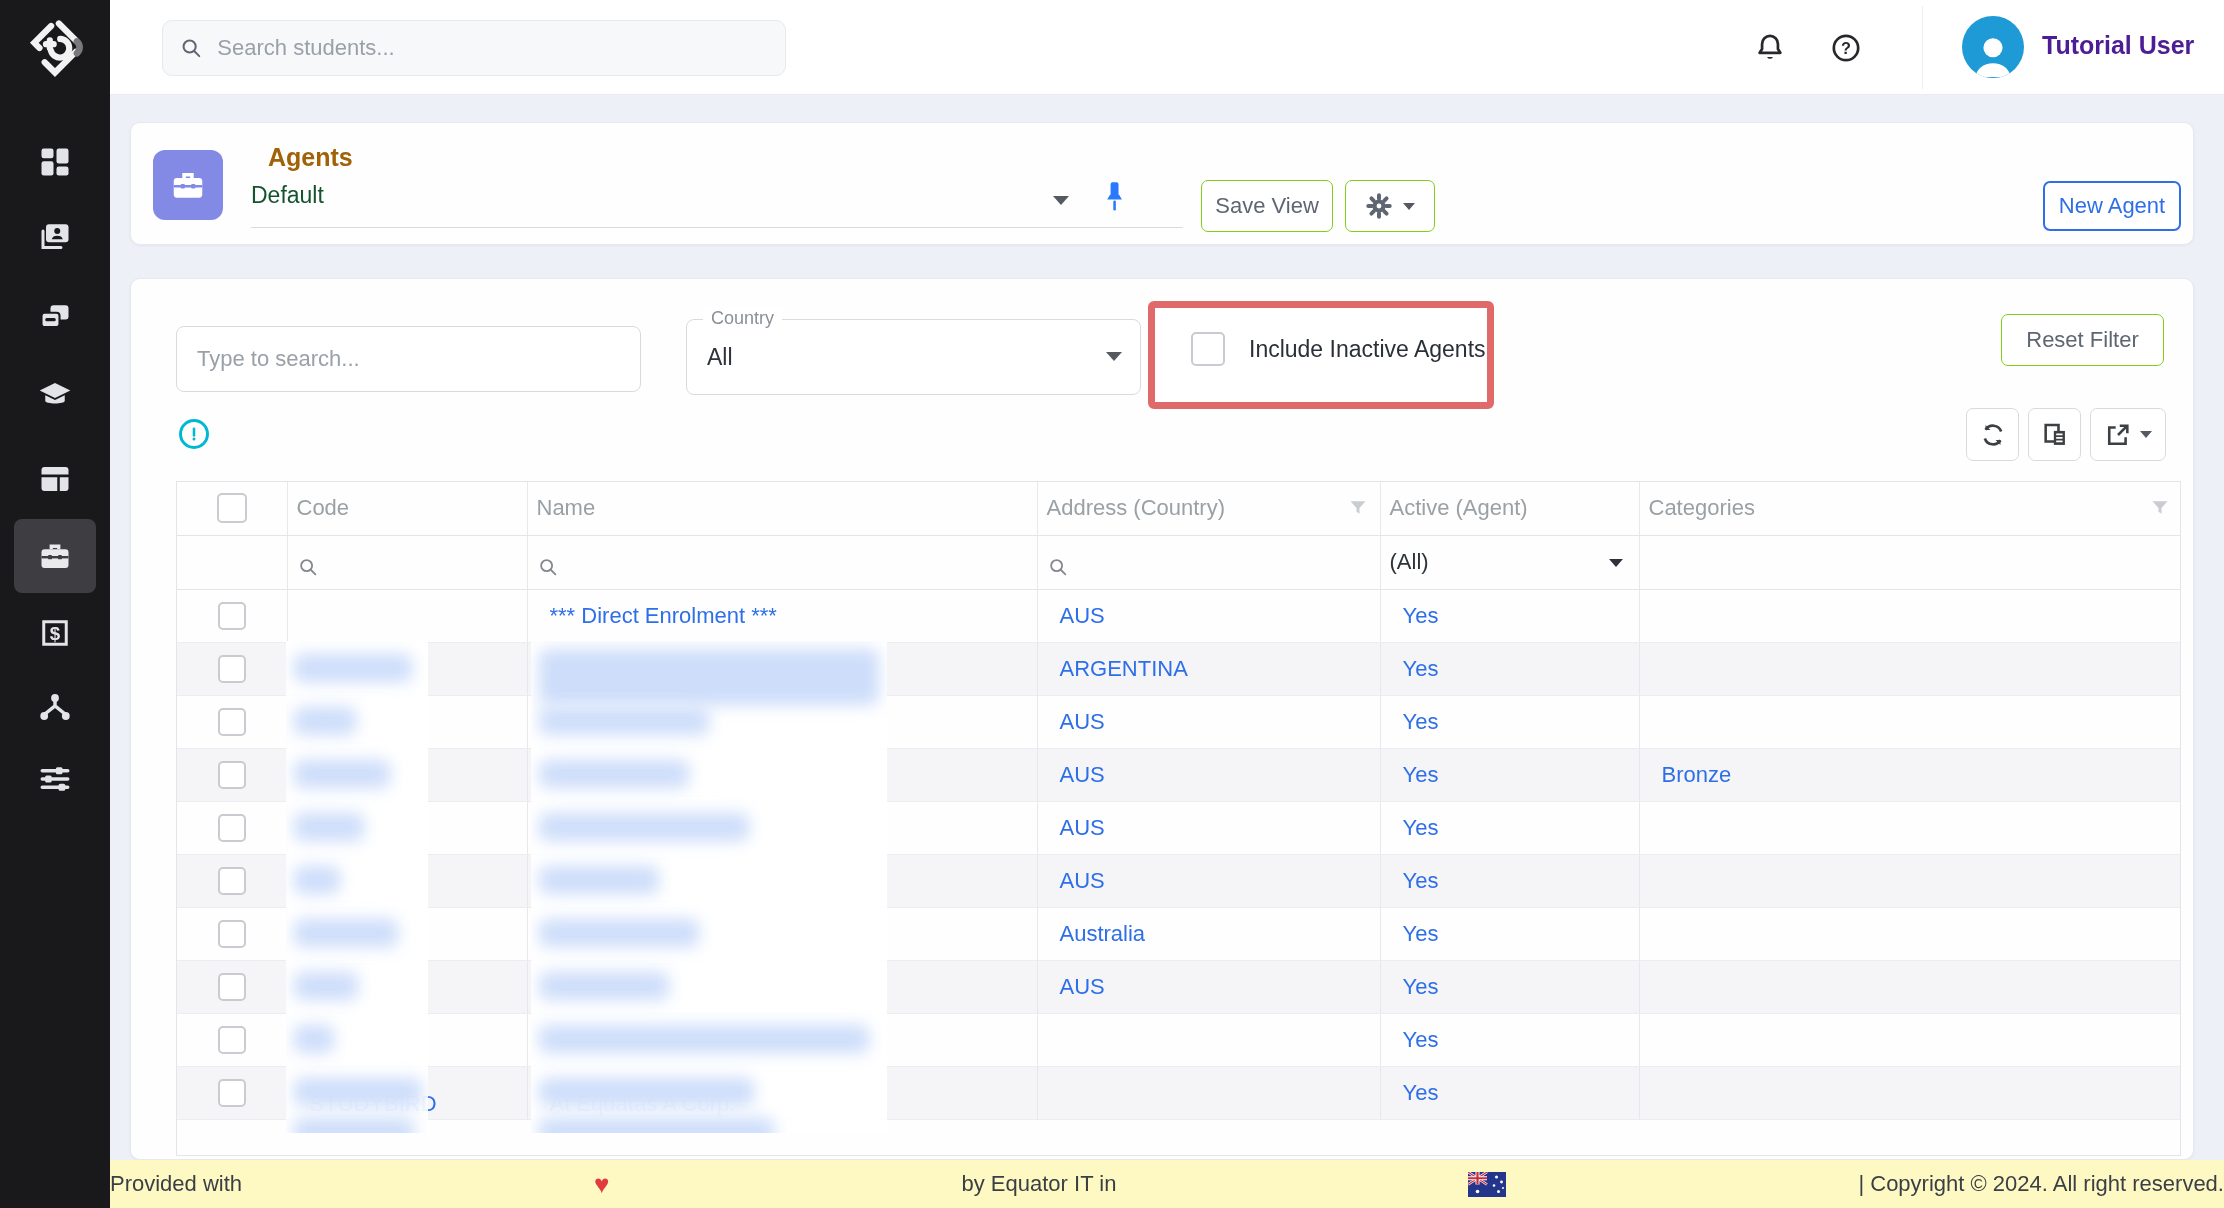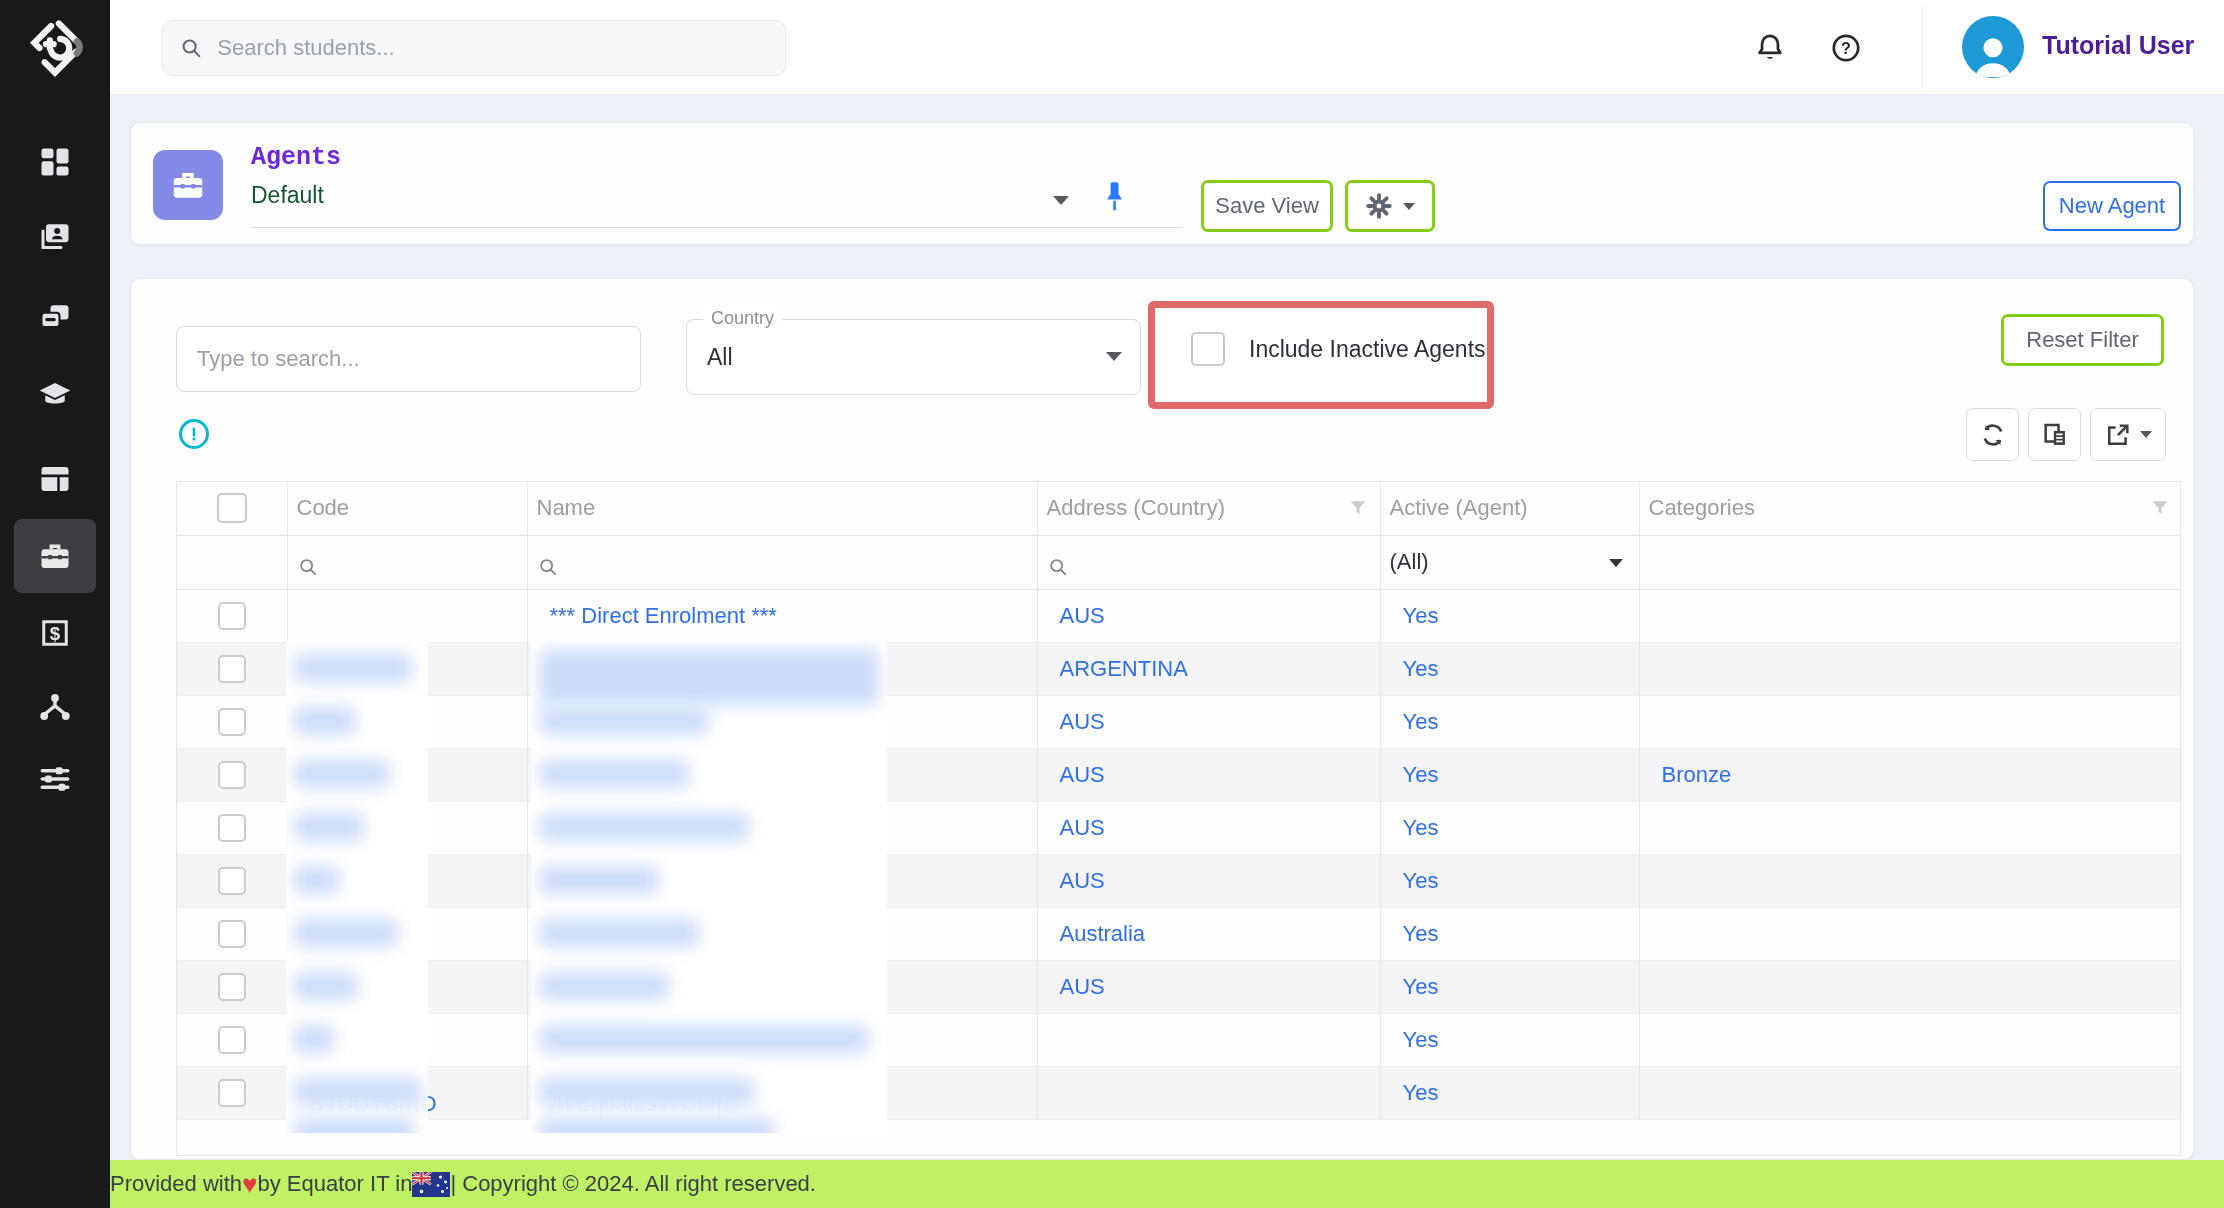--- a/index.html
+++ b/index.html
@@ -30,25 +30,25 @@
   .avatar { position:absolute; left:1852px; top:16px; width:62px; height:62px; border-radius:50%; background:#1e9ad6; display:flex; align-items:flex-end; justify-content:center; overflow:hidden; }
   .user-name { position:absolute; left:1932px; top:31px; font-size:25px; font-weight:600; color:#4c1d95; }
 
   
   .card { background:#fefeff; border:1px solid #e7e9f0; border-radius:10px; box-shadow:0 1px 3px rgba(25,30,50,.05); }
   .header-card { left:130px; top:122px; width:2064px; height:123px; }
   .content-card { left:130px; top:278px; width:2064px; height:882px; overflow:hidden; }
 
   
   .module-tile { left:22px; top:27px; width:70px; height:70px; border-radius:12px; background:#838ae6; display:flex; align-items:center; justify-content:center; }
-  .page-title { left:120px; top:20px; font-size:25px; font-weight:700; color:#6d28d9;font-family:Liberation Mono, monospace; }
+  .page-title { left:137px; top:20px; font-size:25px; font-weight:700; color:#a16207; }
   .view-value { left:120px; top:59px; font-size:23px; color:#14532d; }
   .view-underline { left:120px; top:104px; width:932px; height:1px; background:#d9dbe0; }
   .caret { width:0; height:0; border-left:8px solid transparent; border-right:8px solid transparent; border-top:9px solid #555a60; }
-  .btn { display:flex; align-items:center; justify-content:center; background:#fff; border:3px solid #84cc16; border-radius:7px; font-size:22px; color:#5f6672; cursor:pointer; }
+  .btn { display:flex; align-items:center; justify-content:center; background:#fff; border:1px solid #84cc16; border-radius:7px; font-size:22px; color:#5f6672; cursor:pointer; }
   .btn-primary-outline { border:2px solid #2e6fe8; color:#2e6fe8; font-weight:400; }
 
   
   .filter-input { left:45px; top:47px; width:465px; height:66px; border:1px solid #d8dade; border-radius:8px; background:#fff; display:flex; align-items:center; padding:0 20px; }
   .filter-input input { border:none; outline:none; width:100%; font-family:"Liberation Sans",sans-serif; font-size:22px; color:#3a3f47; background:transparent; }
   .filter-input input::placeholder { color:#9aa0a8; }
   .country-select { left:555px; top:40px; width:455px; height:76px; border:1px solid #d8dade; border-radius:8px; background:#fff; cursor:pointer;text-align:right; }
   .country-label { position:absolute; left:16px; top:-12px; background:#fff; padding:0 8px; font-size:18px; color:#8a9098; }
   .country-value { position:absolute; left:20px; top:24px; font-size:23px; color:#2e333b; }
   .highlight-box { left:1017px; top:22px; width:346px; height:108px; border:7px solid #e0696a; border-radius:6px; background:#fff; }
@@ -67,21 +67,21 @@
   .cb-cell .checkbox { width:28px; height:28px; margin:0 auto; }
   .link { color:#2e6fe8; cursor:pointer; }
   .funnel { position:absolute; right:12px; top:16px; cursor:pointer; }
   .cell-caret { position:absolute; right:16px; top:23px; border-left:7px solid transparent; border-right:7px solid transparent; border-top:8px solid #2e333b; }
 
   
   .redact { background:rgba(255,255,255,.93); overflow:hidden; }
   .pill { position:absolute; left:8px; height:28px; border-radius:8px; background:#cdddfa; filter:blur(8px); }
 
   
-  .footer { left:110px; top:1160px; width:2114px; height:48px; background:#bef264; display:flex; align-items:center; justify-content:flex-start; font-size:22px; color:#3a3f45; }
+  .footer { left:110px; top:1160px; width:2114px; height:48px; background:#fef9c3; display:flex; align-items:center; justify-content:space-between; gap:10px; font-size:22px; color:#3a3f45; }
   .heart { color:#e23b3f; font-size:26px; line-height:22px; }
 </style>
 </head>
 <body>
 
 <div class="abs sidebar">
   <div class="abs logo-box">
     <svg width="62" height="62" viewBox="0 0 24 24">
       <g fill="none" stroke="#f2f2f2" stroke-width="2.4" stroke-linecap="round">
         <path d="M10.5 3.5 4 10l2 2"></path>

